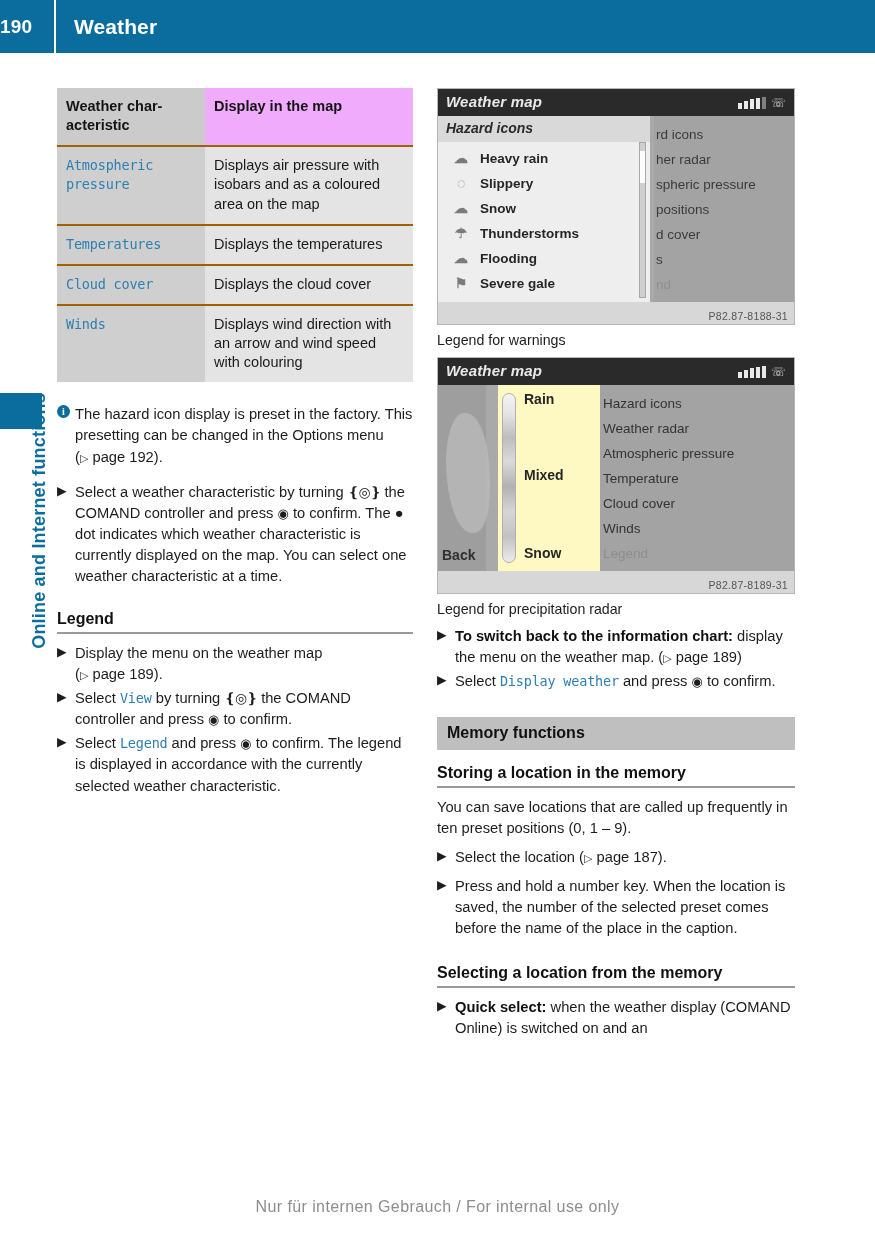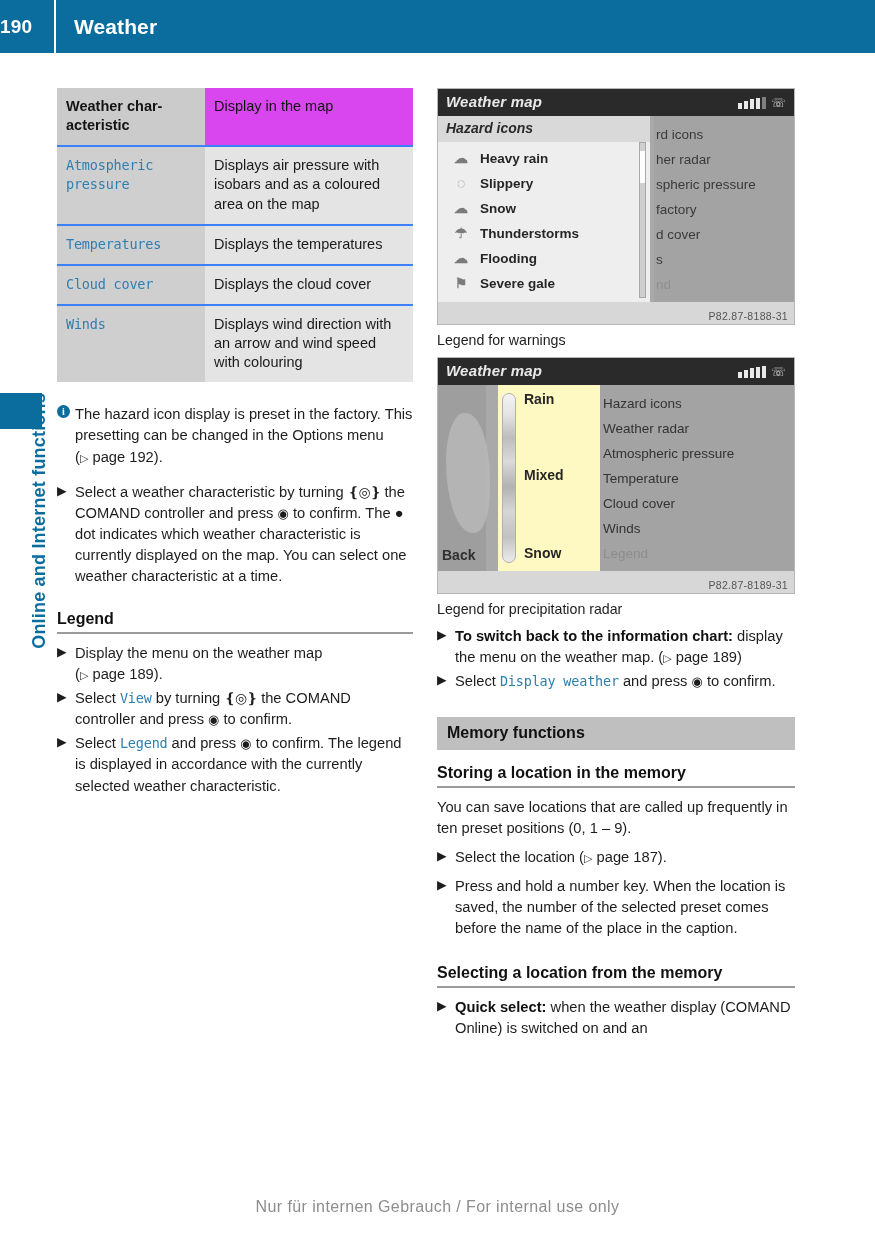--- a/index.html
+++ b/index.html
@@ -50,28 +50,28 @@
 
   
   .col-left  { position:absolute; left:57px;  top:88px; width:356px; }
   .col-right { position:absolute; left:437px; top:88px; width:358px; }
 
   
   table.wtable { border-collapse:collapse; width:356px; table-layout:fixed; }
   table.wtable td, table.wtable th {
     vertical-align:top; padding:9px 9px 10px 9px;
     font-size:14.5px; line-height:1.32; text-align:left;
-    border-bottom:2px solid #3b82f6;
+    border-bottom:2px solid #a16207;
   }
   table.wtable col.c1 { width:148px; }
   table.wtable col.c2 { width:208px; }
   .cell-key  { background:#cfcfcf; }
   .cell-val  { background:#e4e4e4; }
   .hdr-key   { background:#cbcbcb; font-weight:bold; color:#141414; }
-  .hdr-val   { background:#d946ef; font-weight:normal; color:#141414; }
+  .hdr-val   { background:#f0abfc; font-weight:bold; color:#141414; }
   .mono-blue {
     font-family:"DejaVu Sans Mono", monospace;
     color:#2e7fb0; font-size:13.5px; letter-spacing:-0.2px;
   }
   table.wtable tr:last-child td { border-bottom:none; }
 
   
   .blk { margin-top:16px; }
   .para {
     font-size:14.7px; line-height:1.44; color:#1d1d1d;
@@ -339,21 +339,21 @@
           <i style="height:11px"></i>
           <i style="height:12px;opacity:.45"></i>
       </div>
       <div class="phone">☏</div>
     </div>
     <div class="sbody">
       <div class="bg-list">
         <div>rd icons</div>
         <div>her radar</div>
         <div>spheric pressure</div>
-        <div>factory</div>
+        <div>positions</div>
         <div>d cover</div>
         <div>s</div>
         <div class="dim">nd</div>
       </div>
       <div class="panel-left">
         <div class="panel-hdr">
           <span>Hazard icons</span>
         </div>
         <div class="hz-list">
           <div class="hz-item">

